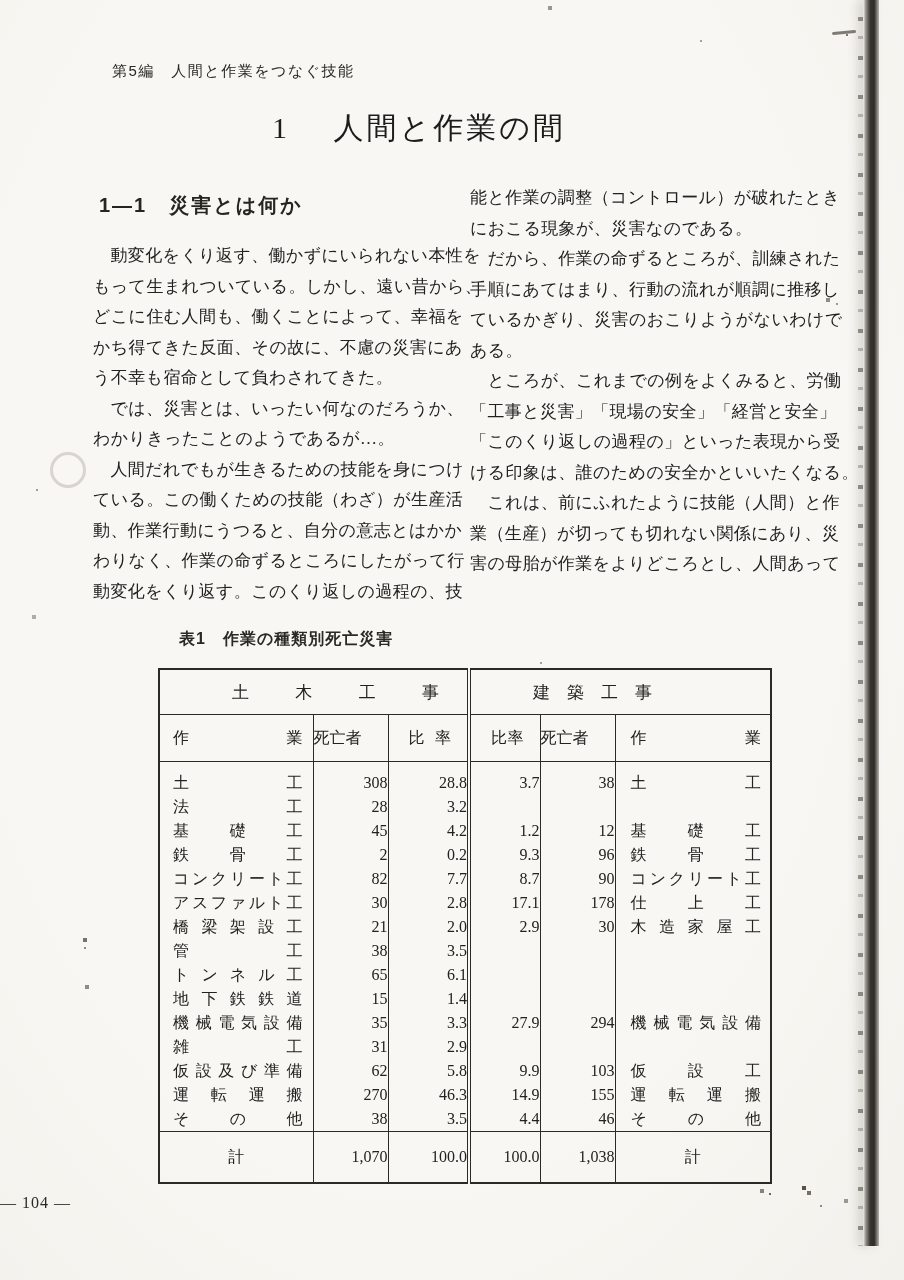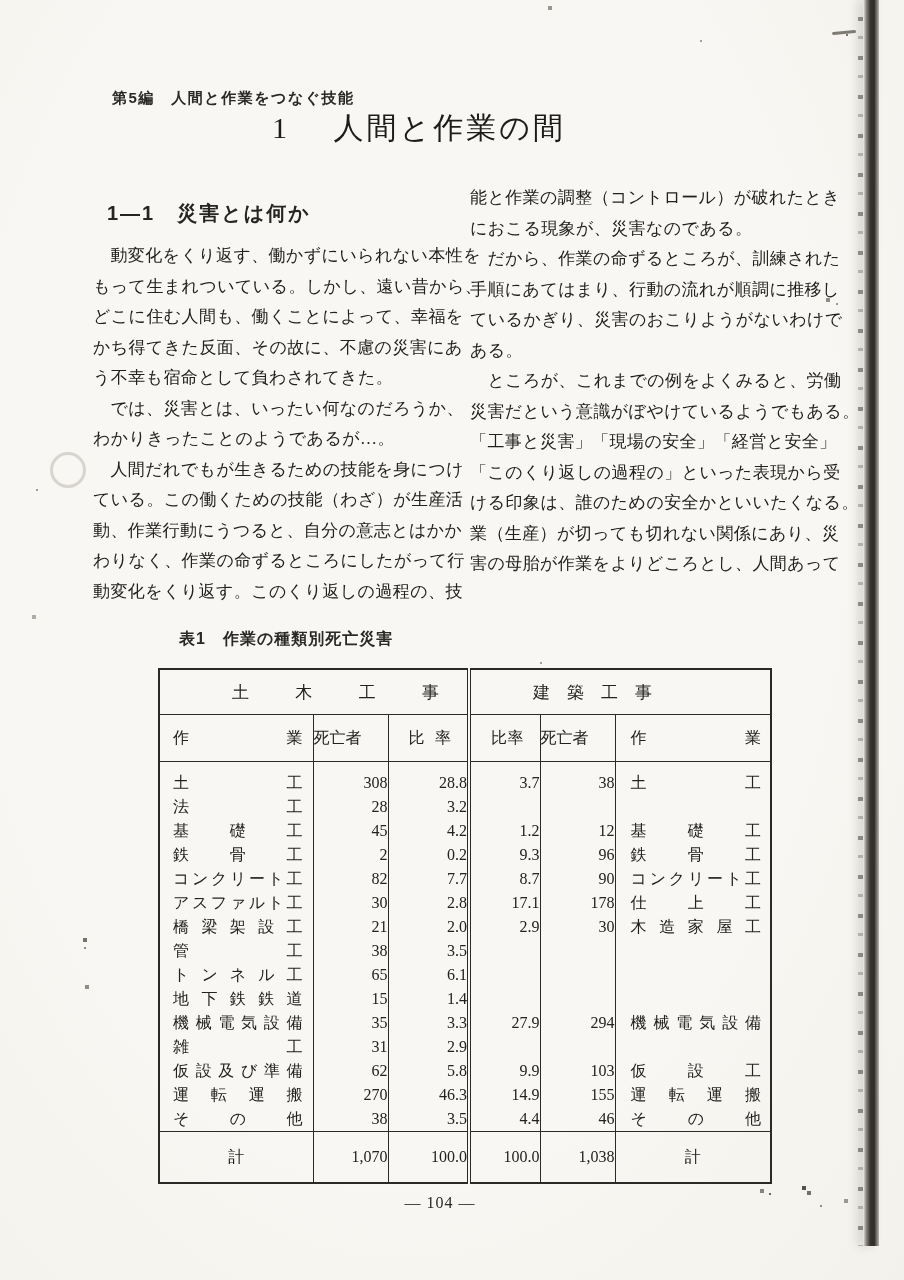--- a/index.html
+++ b/index.html
@@ -7,31 +7,30 @@
     position:relative; width:904px; height:1280px; overflow:hidden;
     background:
       radial-gradient(ellipse at 45% 40%, #f8f7f3 60%, #f2f1ec 100%);
     font-family:"Liberation Serif","DejaVu Serif",serif;
     color:#201f1d;
   }
   
   .running-header{
     position:absolute; left:112px; top:62px;
     font-family:"Liberation Sans","DejaVu Sans",sans-serif;
-    font-weight:bold; font-size:15px; letter-spacing:1.5px; color:#2a2926;
+    font-weight:normal; font-size:15px; letter-spacing:1.5px; color:#2a2926;
     white-space:pre;
-    margin-top:27px;
   }
   .chapter-title{
     position:absolute; left:272px; top:108px; margin:0;
     font-size:30px; font-weight:500; letter-spacing:3px; color:#1d1c1a;
     white-space:pre;
   }
   .section-heading{
-    position:absolute; left:99px; top:192px; margin:8px;
+    position:absolute; left:99px; top:192px; margin:0;
     font-family:"Liberation Sans","DejaVu Sans",sans-serif;
     font-size:20px; font-weight:bold; letter-spacing:2px; color:#262522;
     white-space:pre;
   }
   
   .col{position:absolute; font-size:17px; letter-spacing:.4px; color:#222120;}
   .col .line{height:30.5px; line-height:30.5px; white-space:pre;}
   .col-left{left:93px;  top:241px; width:364px;}
   .col-right{left:470px; top:183px; width:386px;}
   
@@ -61,21 +60,21 @@
   .spread span{display:inline-block;}
   .c-work  .spread{padding:0 10px 0 13px;}
   .c-work2 .spread{padding:0 9px 0 15px;}
   .grp-l{padding:0 28px 0 72px;}
   .grp-r{padding:0 118px 0 62px;}
   .hdr-ratio{padding:0 16px 0 20px;}
   .hdr-center{text-align:left;}
   .total-label{text-align:center;}
   
   .page-number{
-    position:absolute; left:0; top:1194px; width:880px; text-align:center;
+    position:absolute; left:0; top:1194px; width:880px; text-align:left;
     font-size:16px; letter-spacing:1px; color:#2a2926; white-space:pre;
   }
   
   .scan-band{
     position:absolute; left:863px; top:0; width:16px; height:1246px;
     background:linear-gradient(90deg, rgba(80,74,66,0) 0%, rgba(70,64,58,.55) 18%,
       #38342f 45%, #2f2c28 70%, rgba(90,84,76,.4) 100%);
     filter:blur(.4px);
     box-shadow:-6px 0 10px rgba(100,92,82,.18);
   }
@@ -132,24 +131,24 @@
 
   <div class="col col-right">
 
   <div class="line">能と作業の調整（コントロール）が破れたとき</div>
       <div class="line">におこる現象が、災害なのである。</div>
       <div class="line">　だから、作業の命ずるところが、訓練された</div>
       <div class="line">手順にあてはまり、行動の流れが順調に推移し</div>
       <div class="line">ているかぎり、災害のおこりようがないわけで</div>
       <div class="line">ある。</div>
       <div class="line">　ところが、これまでの例をよくみると、労働</div>
-      <div class="line">災害だという意識がぼやけているようでもある。</div>
       <div class="line">「工事と災害」「現場の安全」「経営と安全」</div>
       <div class="line">「このくり返しの過程の」といった表現から受</div>
       <div class="line">ける印象は、誰のための安全かといいたくなる。</div>
+      <div class="line">　これは、前にふれたように技能（人間）と作</div>
       <div class="line">業（生産）が切っても切れない関係にあり、災</div>
       <div class="line">害の母胎が作業をよりどころとし、人間あって</div>
     </div>
 
   <div class="table-caption">表1　作業の種類別死亡災害</div>
 
   <table class="data-table">
     <colgroup>
       <col style="width:154px">
         <col style="width:75px">

